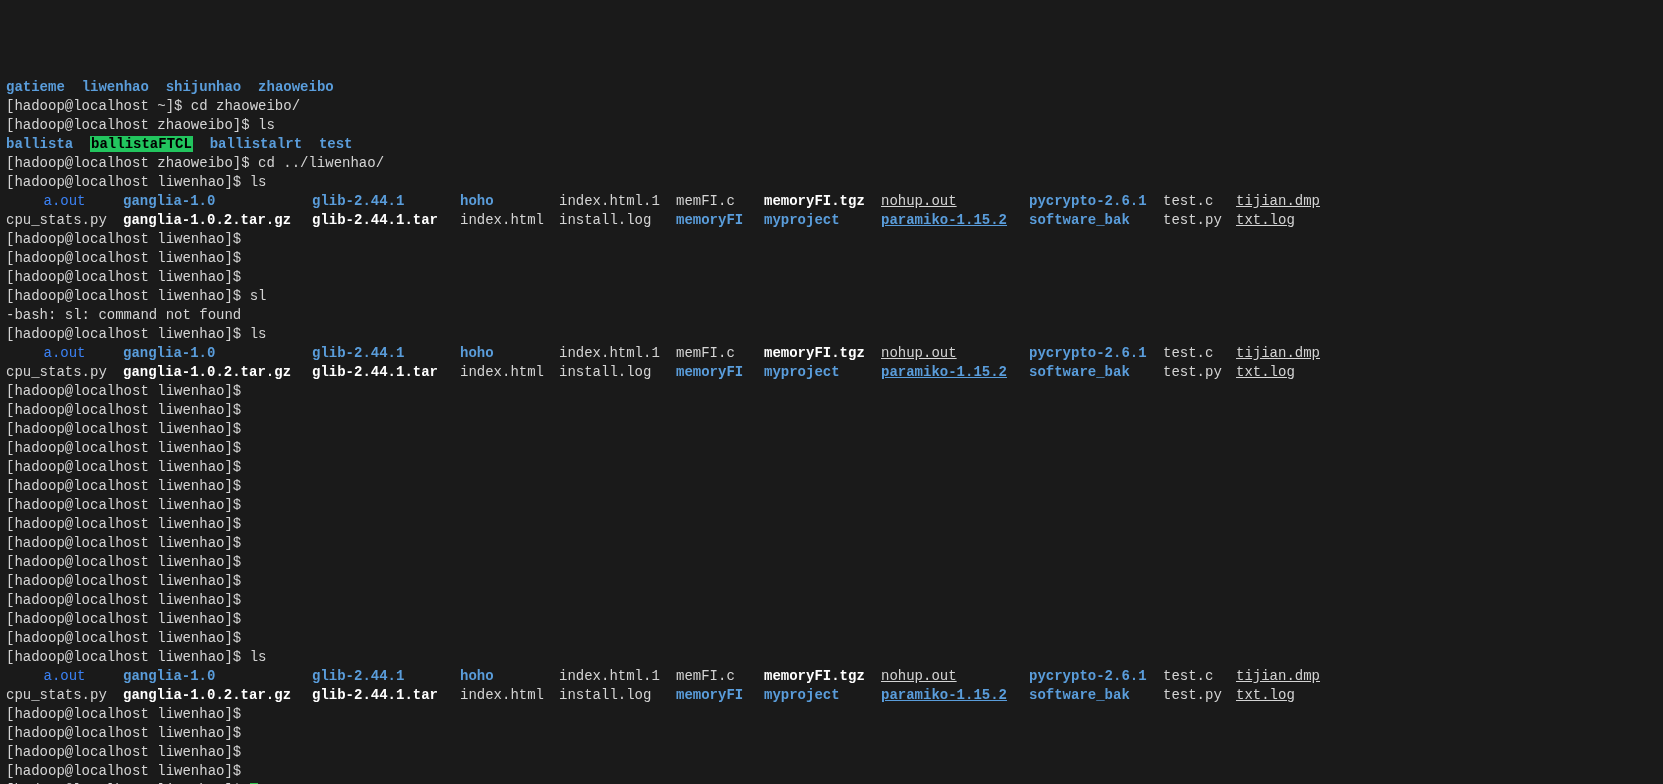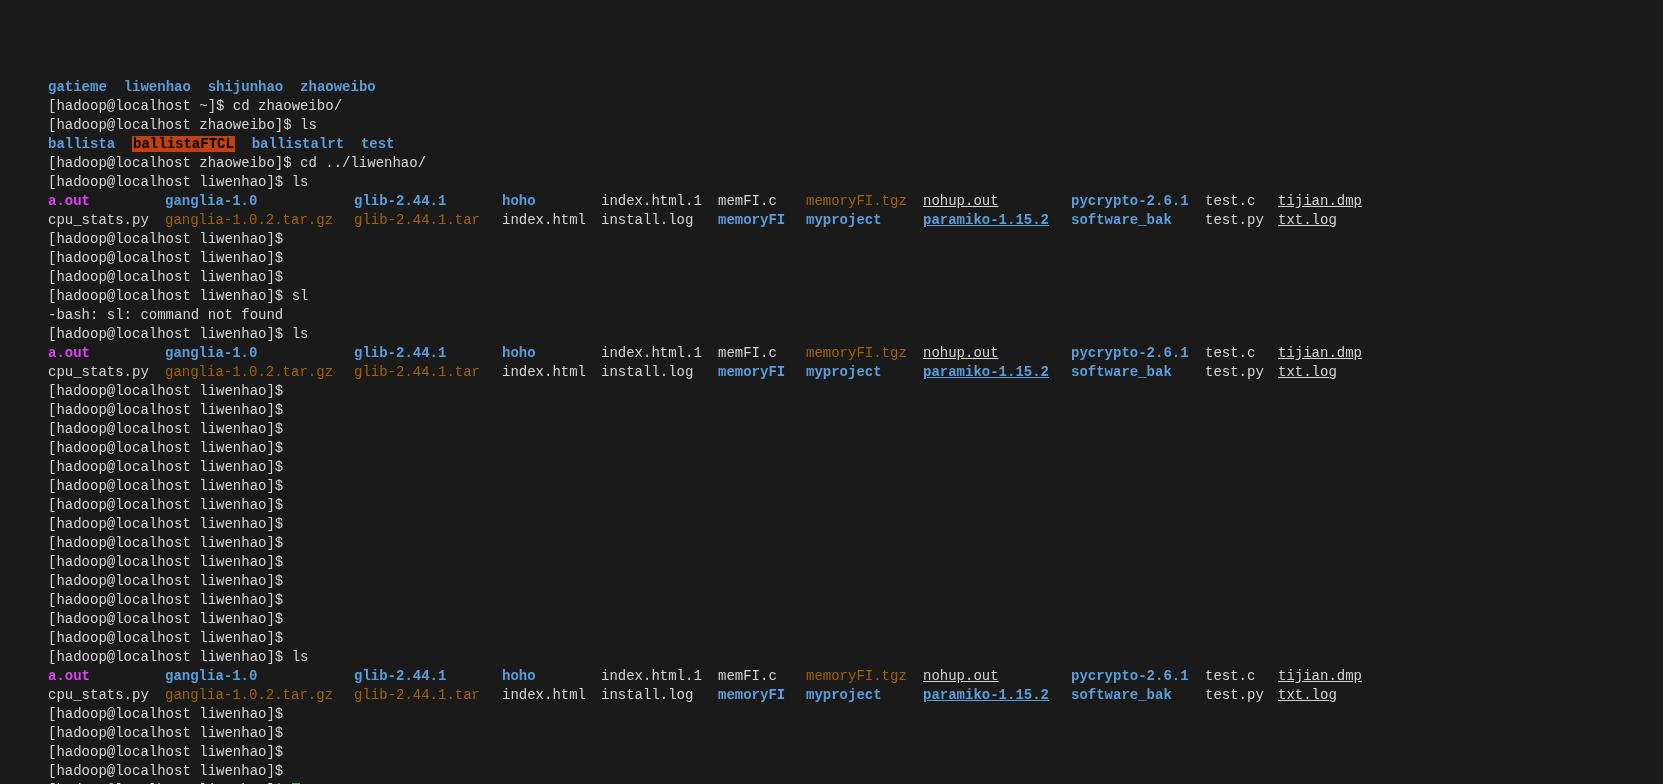--- a/index.html
+++ b/index.html
@@ -5,26 +5,26 @@
     * { margin: 0; padding: 0; box-sizing: border-box; }
     body {
       background: #1a1a1a;
       color: #d4d4d4;
       font-family: "Consolas", "Courier New", monospace;
       font-size: 14px;
       line-height: 19px;
       padding: 2px 6px;
       white-space: pre;
     }
-    .term-line { display: block; margin-left: 42px; }
+    .term-line { display: block; }
     .c-blue { color: #5a9ddb; font-weight: bold; }
-    .c-green { color: #d946ef; font-weight: bold; }
-    .c-red { color: #a16207; font-weight: normal; }
+    .c-green { color: #3b82f6; font-weight: normal; text-align: center; }
+    .c-red { color: #ffffff; font-weight: bold; }
     .c-white { color: #d4d4d4; }
-    .hl-green { background: #c2410c; color: #000; font-weight: bold; padding: 0 1px; }
+    .hl-green { background: #22c55e; color: #000; font-weight: bold; padding: 0 1px; }
     .cursor { display: inline-block; width: 8px; height: 15px; background: #2ec34b; vertical-align: middle; }
     .col { display: inline-block; }
     .w1 { width: 117px; }
     .w2 { width: 189px; }
     .w3 { width: 148px; }
     .w4 { width: 99px; }
     .w5 { width: 117px; }
     .w6 { width: 88px; }
     .w7 { width: 117px; }
     .w8 { width: 148px; text-decoration: underline; }

